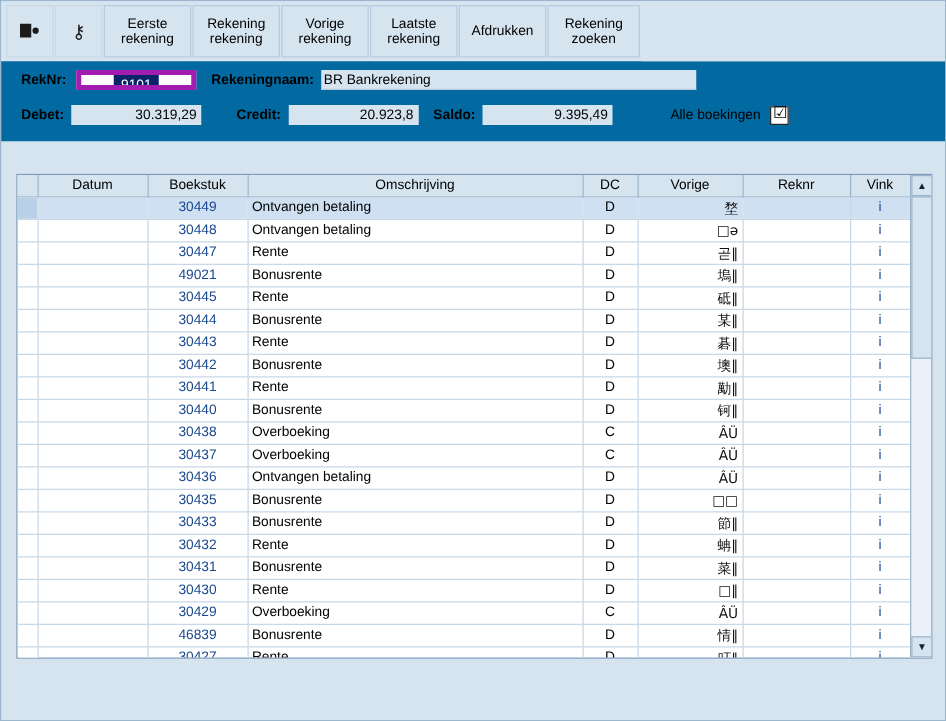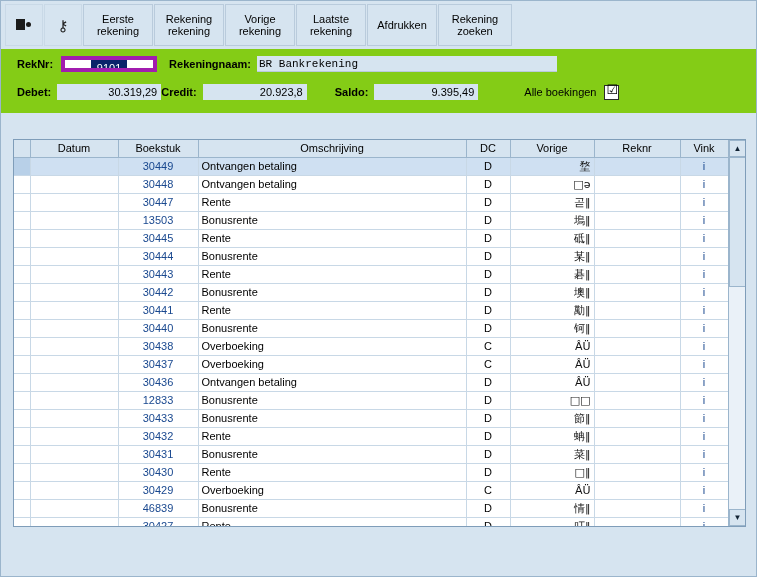--- a/index.html
+++ b/index.html
@@ -89,21 +89,21 @@
   }
   .icon-key {
     font-size: 15px;
     line-height: 15px;
     color: #1b1b1b;
   }
 
   
   .header-area {
     padding: 6px 10px 4px 16px;
-    background: #84cc16;
+    background: #0369a1;
   }
   .row1 {
     display: flex;
     align-items: center;
     height: 18px;
     margin-bottom: 10px;
   }
   .row2 {
     display: flex;
     align-items: center;
@@ -153,27 +153,26 @@
   #reknaam-label {
     margin-left: 12px;
     font-weight: bold;
   }
   #reknaam-field {
     width: 300px;
     margin-left: 6px;
     background: #d6e4f0;
     border: none;
     border-bottom: 1px solid #b9cbdc;
-    font-family: Liberation Mono, monospace;
   }
   #debet-label { font-weight: bold; }
   #debet-field { width: 104px; margin-left: 6px; background:#d6e4f0; border:none;}
-  #credit-label { font-weight: bold; }
+  #credit-label { margin-left: 28px; font-weight: bold; }
   #credit-field { width: 104px; margin-left: 6px; background:#d6e4f0; border:none;}
-  #saldo-label { margin-left: 28px; font-weight: bold; }
+  #saldo-label { margin-left: 12px; font-weight: bold; }
   #saldo-field { width: 104px; margin-left: 6px; background:#d6e4f0; border:none;}
   .checkwrap {
     margin-left: 46px;
     display: flex;
     align-items: center;
   }
   .checkwrap .lbl { margin-right: 8px; }
   .checkbox {
     width: 13px;
     height: 13px;
@@ -419,21 +418,21 @@
             <td class="c-oms">Rente</td>
             <td class="c-dc">D</td>
             <td class="c-bedrag">곧‖</td>
             <td class="c-reknr"></td>
             <td class="c-vink">i</td>
             <td style="border-right: none;"></td>
           </tr>
           <tr>
             <td class="c-marker"></td>
             <td class="c-datum"></td>
-            <td class="c-boek">13503</td>
+            <td class="c-boek">49021</td>
             <td class="c-oms">Bonusrente</td>
             <td class="c-dc">D</td>
             <td class="c-bedrag">塢‖</td>
             <td class="c-reknr"></td>
             <td class="c-vink">i</td>
             <td style="border-right: none;"></td>
           </tr>
           <tr>
             <td class="c-marker"></td>
             <td class="c-datum"></td>
@@ -529,21 +528,21 @@
             <td class="c-oms">Ontvangen betaling</td>
             <td class="c-dc">D</td>
             <td class="c-bedrag">ÂÜ</td>
             <td class="c-reknr"></td>
             <td class="c-vink">i</td>
             <td style="border-right: none;"></td>
           </tr>
           <tr>
             <td class="c-marker"></td>
             <td class="c-datum"></td>
-            <td class="c-boek">12833</td>
+            <td class="c-boek">30435</td>
             <td class="c-oms">Bonusrente</td>
             <td class="c-dc">D</td>
             <td class="c-bedrag">□□</td>
             <td class="c-reknr"></td>
             <td class="c-vink">i</td>
             <td style="border-right: none;"></td>
           </tr>
           <tr>
             <td class="c-marker"></td>
             <td class="c-datum"></td>

